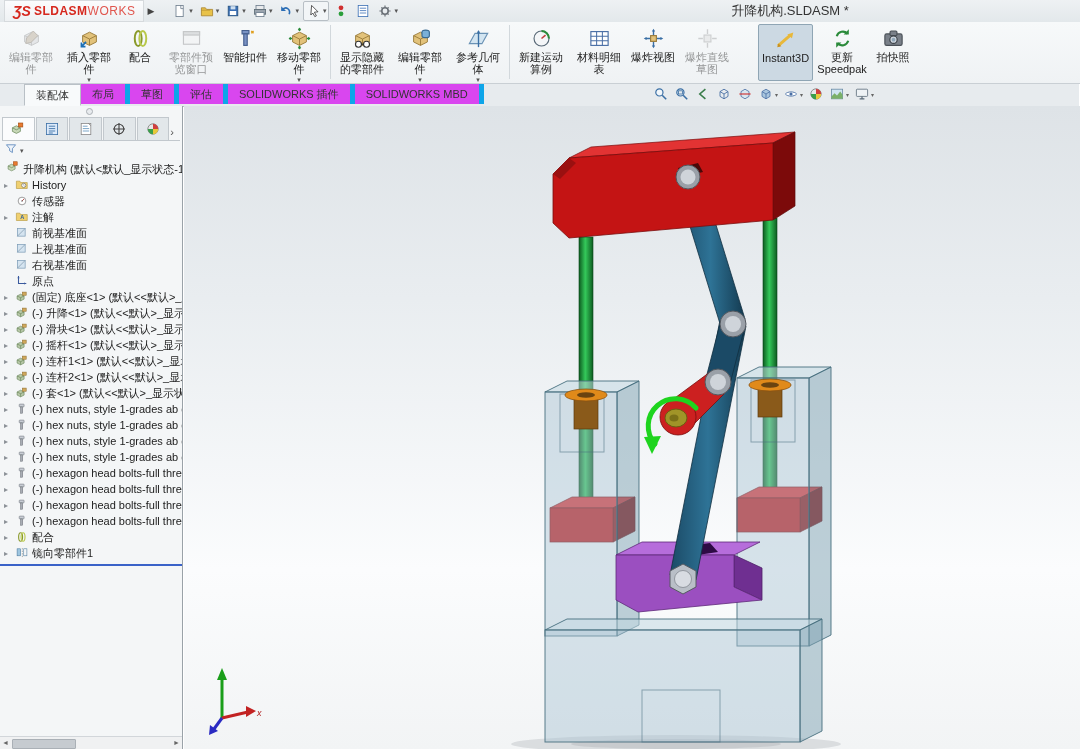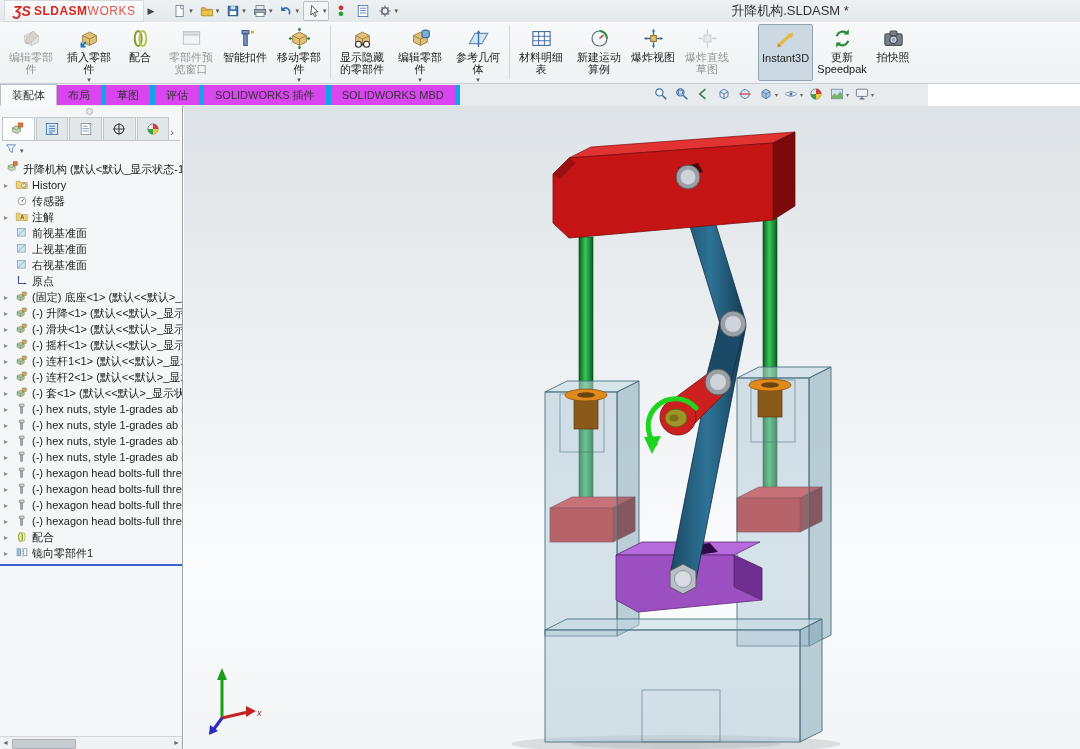--- a/index.html
+++ b/index.html
@@ -30,22 +30,22 @@
   .rbtn{display:flex;flex-direction:column;align-items:center;justify-content:flex-start;
     min-width:44px;max-width:58px;height:57px;padding:3px 3px 0;box-sizing:border-box;
     border-radius:2px;cursor:default;}
   .rbtn svg{width:23px;height:23px;flex:none;}
   .rbtn .lbl{font-size:11px;line-height:12px;text-align:center;color:#222;margin-top:1px;}
   .rbtn .dd{font-size:7px;line-height:7px;color:#555;margin-top:1px;}
   .rbtn.disabled{opacity:.45;filter:grayscale(.8);}
   .rbtn.active{background:#ccd9e3;border:1px solid #8fa5b4;margin-left:22px;}
   .rsep{width:1px;height:54px;background:#d2d8dc;margin:1px 2px;flex:none;}
   
-  .tabrow{position:absolute;left:0;top:84px;width:928px;height:22px;
-    background:#e7ebee;border-bottom:1px solid #b9c0c6;display:flex;align-items:center;}
+  .tabrow{position:absolute;left:0;top:84px;width:1055px;height:22px;
+    background:#e7ebee;border-bottom:1px solid #b9c0c6;display:flex;align-items:flex-start;padding-left:24px;}
   .tab{height:20px;line-height:20px;padding:0 11px;font-size:11px;color:#333;
     border-right:5px solid #0ea5e9;background:#d946ef;cursor:default;}
   .tab.active{background:#f8fafb;border:1px solid #b9c0c6;border-bottom:1px solid #f8fafb;
     font-weight:normal;}
   .headsup{position:absolute;left:652px;top:86px;display:flex;align-items:center;gap:3px;}
   .hbtn{display:flex;align-items:center;padding:0 1px;}
   .hbtn svg{width:16px;height:16px;}
   .hdd{font-size:6px;color:#666;margin-left:1px;}
   
   .panel{position:absolute;left:0;top:106px;width:183px;height:643px;background:#f4f6f7;
@@ -237,32 +237,32 @@
           <path d="M2 14.5l5-9h11l-5 9z" fill="#cfe2f0" fill-opacity="0.9" stroke="#6a92b5"></path>
           <path d="M10 3.5v14" stroke="#3a6fa5" stroke-width="1.2"></path>
           <path d="M10 2.5L8.6 5.4h2.8z" fill="#3a6fa5"></path>
         </svg>
         <div class="lbl">参考几何体</div>
         <div class="dd">▾</div>
       </div>
       <div class="rsep"></div>
       <div class="rbtn">
         <svg viewBox="0 0 20 20">
-          <rect x="2.5" y="4" width="15" height="12" fill="#fff" stroke="#4a6fa5"></rect>
-          <path d="M2.5 8h15M2.5 12h15M7.5 4v12M12.5 4v12" stroke="#4a6fa5" stroke-width="0.9"></path>
-        </svg>
-        <div class="lbl">材料明细表</div>
-      </div>
-      <div class="rbtn">
-        <svg viewBox="0 0 20 20">
           <circle cx="10" cy="10" r="6.5" fill="#f4f6f8" stroke="#5a6a78"></circle>
           <path d="M10 10l3.5-3" stroke="#c04040" stroke-width="1.4"></path>
           <path d="M10 3.5A6.5 6.5 0 0 1 16.5 10" fill="none" stroke="#2a8a3a" stroke-width="1.8"></path>
         </svg>
         <div class="lbl">新建运动算例</div>
+      </div>
+      <div class="rbtn">
+        <svg viewBox="0 0 20 20">
+          <rect x="2.5" y="4" width="15" height="12" fill="#fff" stroke="#4a6fa5"></rect>
+          <path d="M2.5 8h15M2.5 12h15M7.5 4v12M12.5 4v12" stroke="#4a6fa5" stroke-width="0.9"></path>
+        </svg>
+        <div class="lbl">材料明细表</div>
       </div>
       <div class="rbtn">
         <svg viewBox="0 0 20 20">
           <rect x="7.5" y="7.5" width="5" height="5" fill="#e2c27a" stroke="#9a7b3a"></rect>
           <path d="M10 7V3M10 13v4M7 10H3M13 10h4" stroke="#3a6fa5" stroke-width="1.2"></path>
           <path d="M10 1.5L8.6 4h2.8zM10 18.5l-1.4-2.5h2.8zM1.5 10l2.5-1.4v2.8zM18.5 10L16 8.6v2.8z" fill="#3a6fa5"></path>
         </svg>
         <div class="lbl">爆炸视图</div>
       </div>
       <div class="rbtn disabled">

